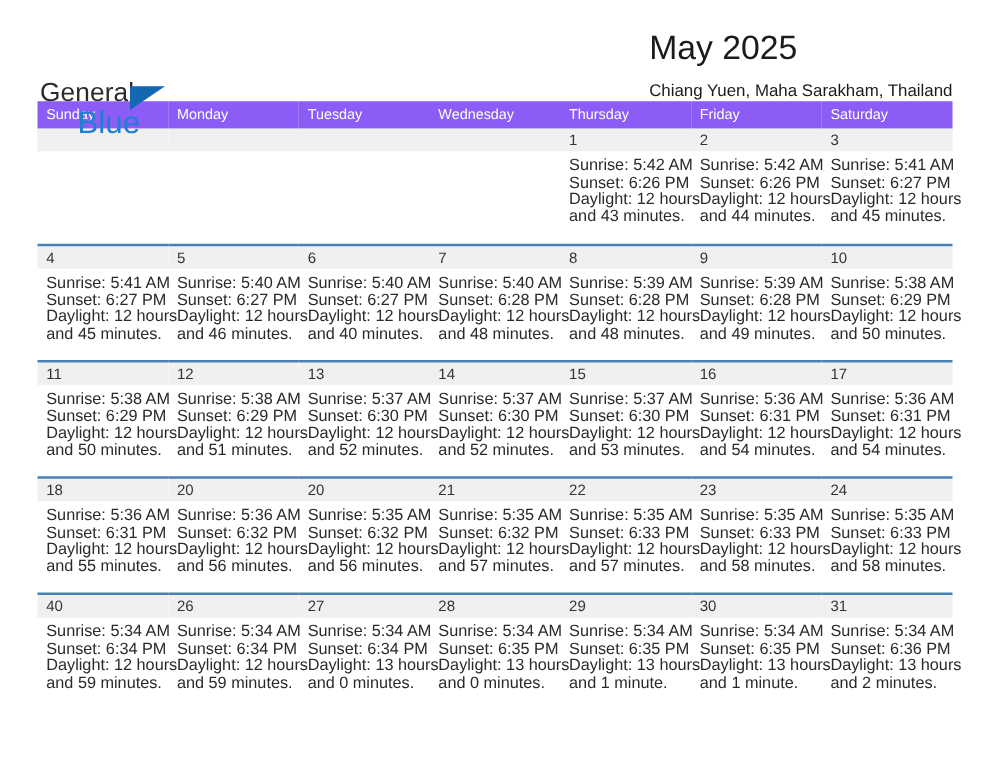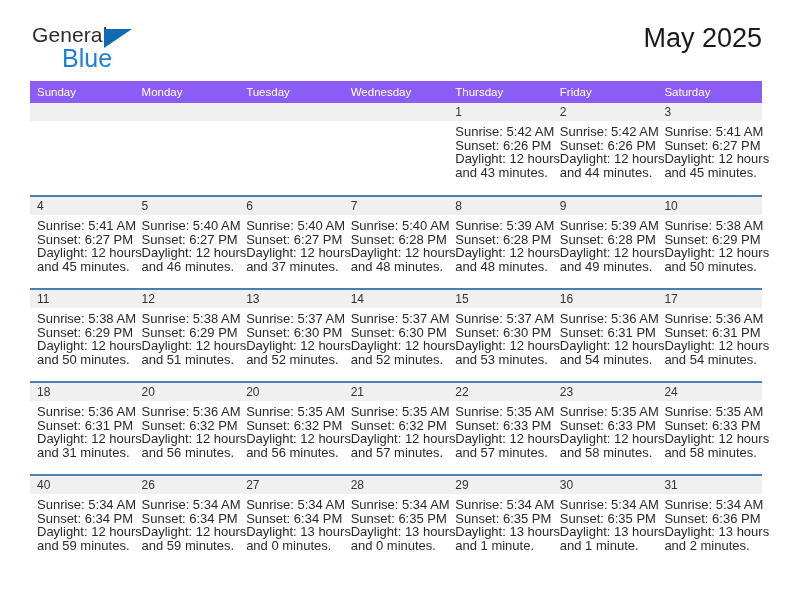--- a/index.html
+++ b/index.html
@@ -28,20 +28,21 @@
     display: flex;
     align-items: flex-start;
     justify-content: space-between;
     padding-top: 24px;
   }
   .logo {
     position: relative;
     width: 120px;
     height: 48px;
     line-height: 1;
+    margin-top: 40px;
   }
   .logo-general {
     font-size: 21px;
     color: #2b2b2b;
     letter-spacing: 0.1px;
     display: block;
     position: absolute;
     left: 2px;
     top: 0;
   }
@@ -129,20 +130,21 @@
 <div class="page">
 
   <div class="header">
     <div class="logo">
       <span class="logo-general">General</span>
       <span class="logo-triangle"></span>
       <span class="logo-blue">Blue</span>
     </div>
     <div class="title-block">
       <h1 class="cal-title">May 2025</h1>
+      <div class="cal-subtitle">Chiang Yuen, Maha Sarakham, Thailand</div>
     </div>
   </div>
 
   <table class="calendar">
     <thead>
       <tr id="weekday-row">
           <th>Sunday</th>
           <th>Monday</th>
           <th>Tuesday</th>
           <th>Wednesday</th>
@@ -211,21 +213,21 @@
               <div>Daylight: 12 hours</div>
               <div>and 46 minutes.</div>
             </div>
           </td>
           <td>
             <div class="daynum-band">6</div>
             <div class="cell-body">
               <div>Sunrise: 5:40 AM</div>
               <div>Sunset: 6:27 PM</div>
               <div>Daylight: 12 hours</div>
-              <div>and 37 minutes.</div>
+              <div>and 40 minutes.</div>
             </div>
           </td>
           <td>
             <div class="daynum-band">7</div>
             <div class="cell-body">
               <div>Sunrise: 5:40 AM</div>
               <div>Sunset: 6:28 PM</div>
               <div>Daylight: 12 hours</div>
               <div>and 48 minutes.</div>
             </div>
@@ -323,21 +325,21 @@
             </div>
           </td>
         </tr>
         <tr class="week-row">
           <td>
             <div class="daynum-band">18</div>
             <div class="cell-body">
               <div>Sunrise: 5:36 AM</div>
               <div>Sunset: 6:31 PM</div>
               <div>Daylight: 12 hours</div>
-              <div>and 31 minutes.</div>
+              <div>and 55 minutes.</div>
             </div>
           </td>
           <td>
             <div class="daynum-band">20</div>
             <div class="cell-body">
               <div>Sunrise: 5:36 AM</div>
               <div>Sunset: 6:32 PM</div>
               <div>Daylight: 12 hours</div>
               <div>and 56 minutes.</div>
             </div>

